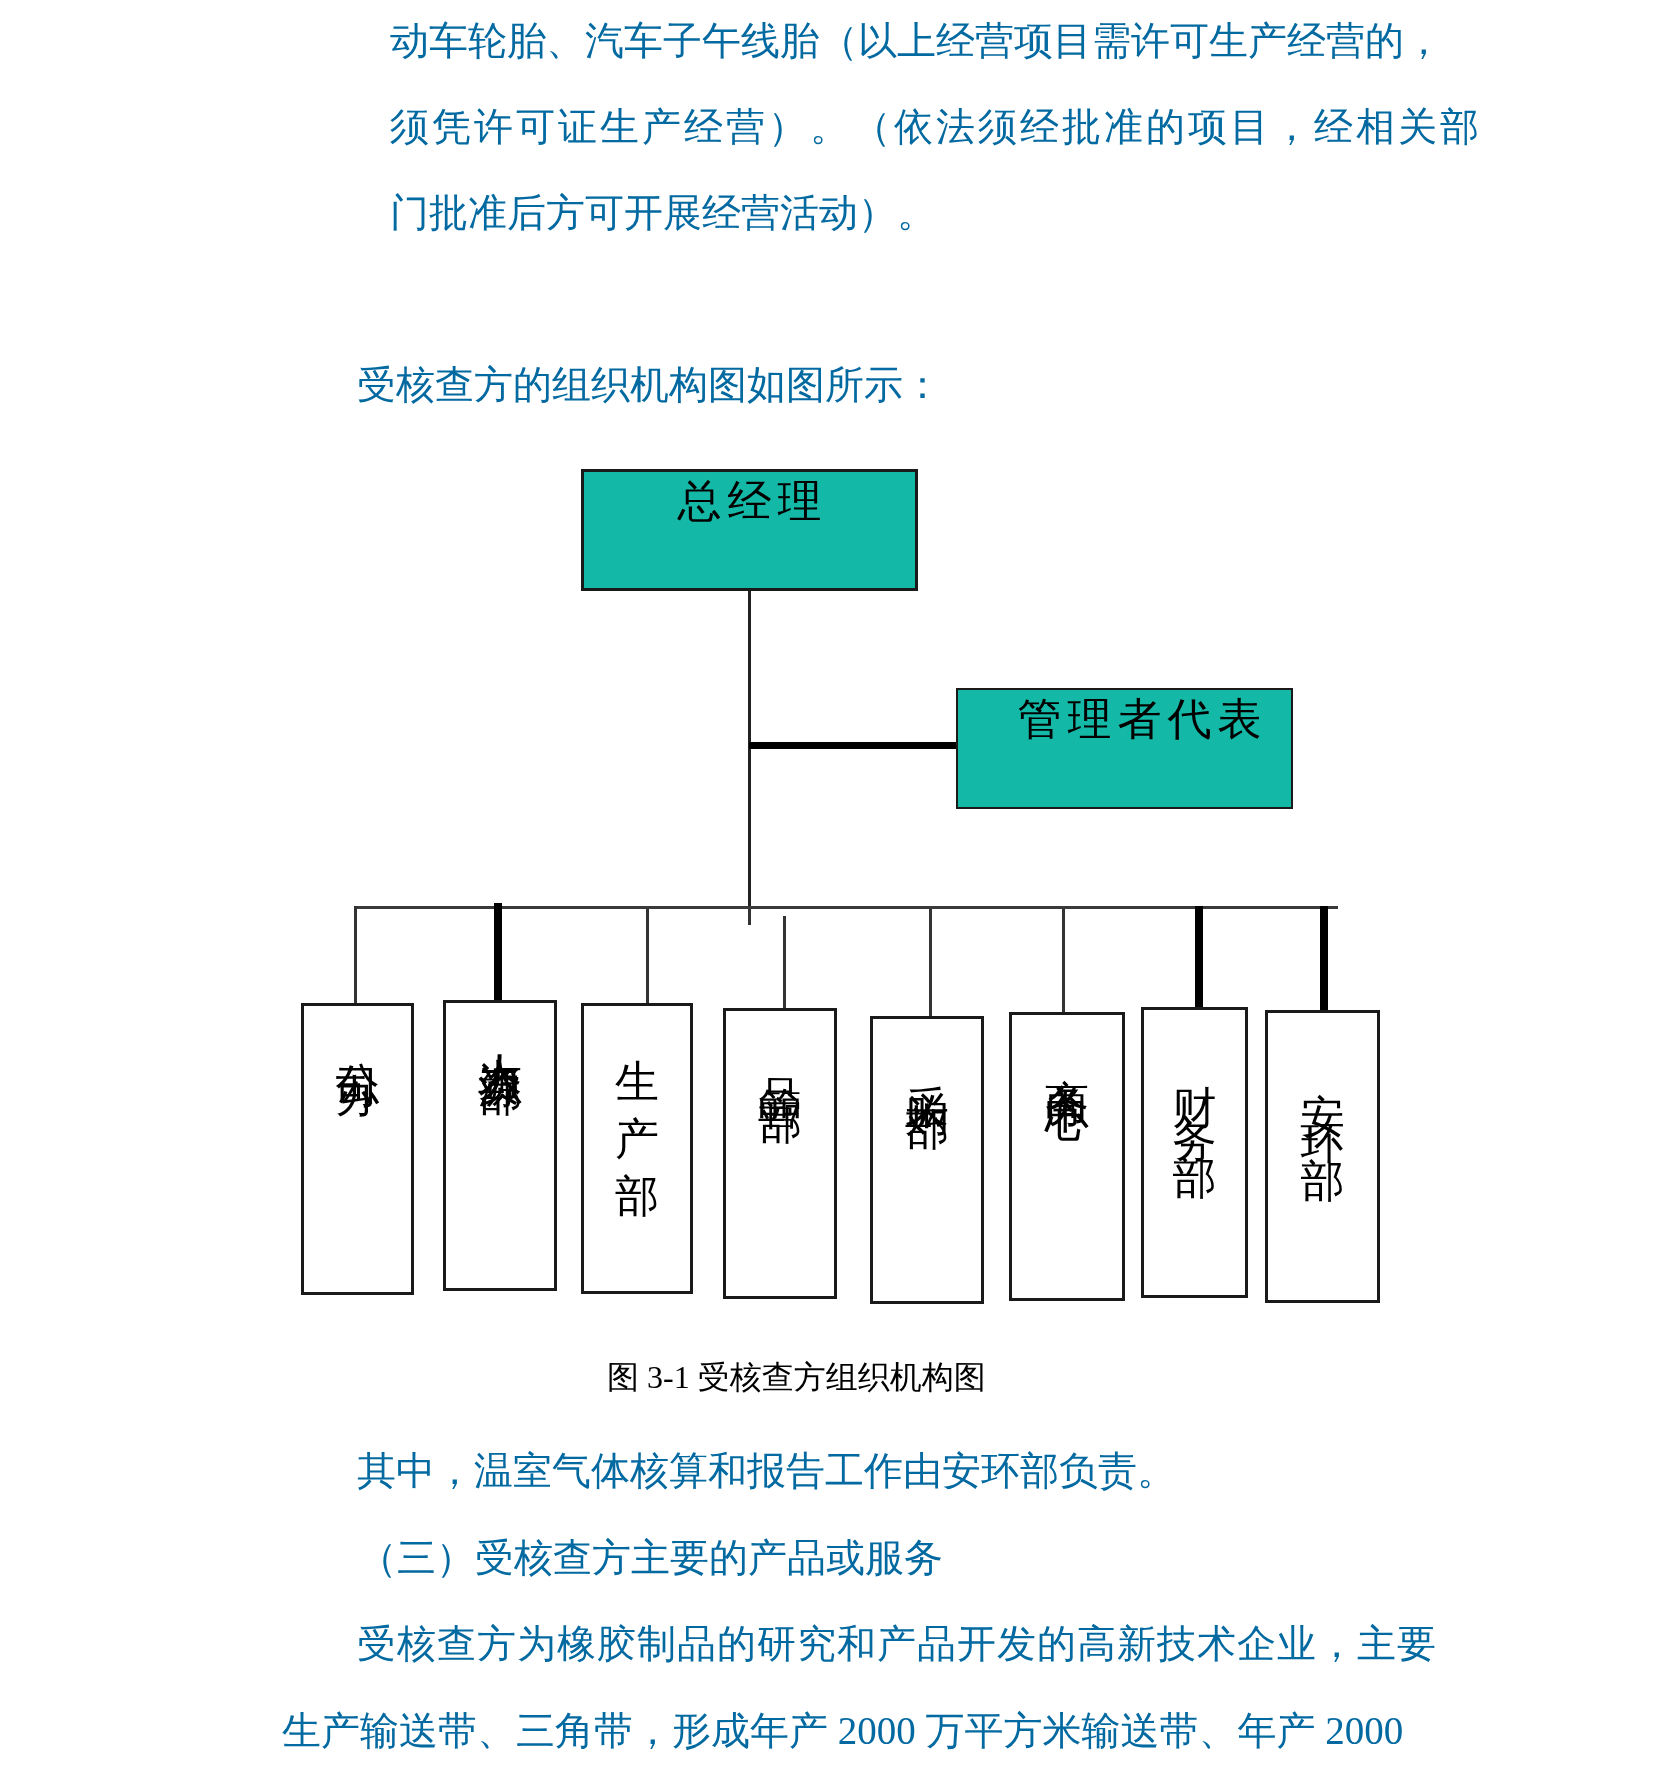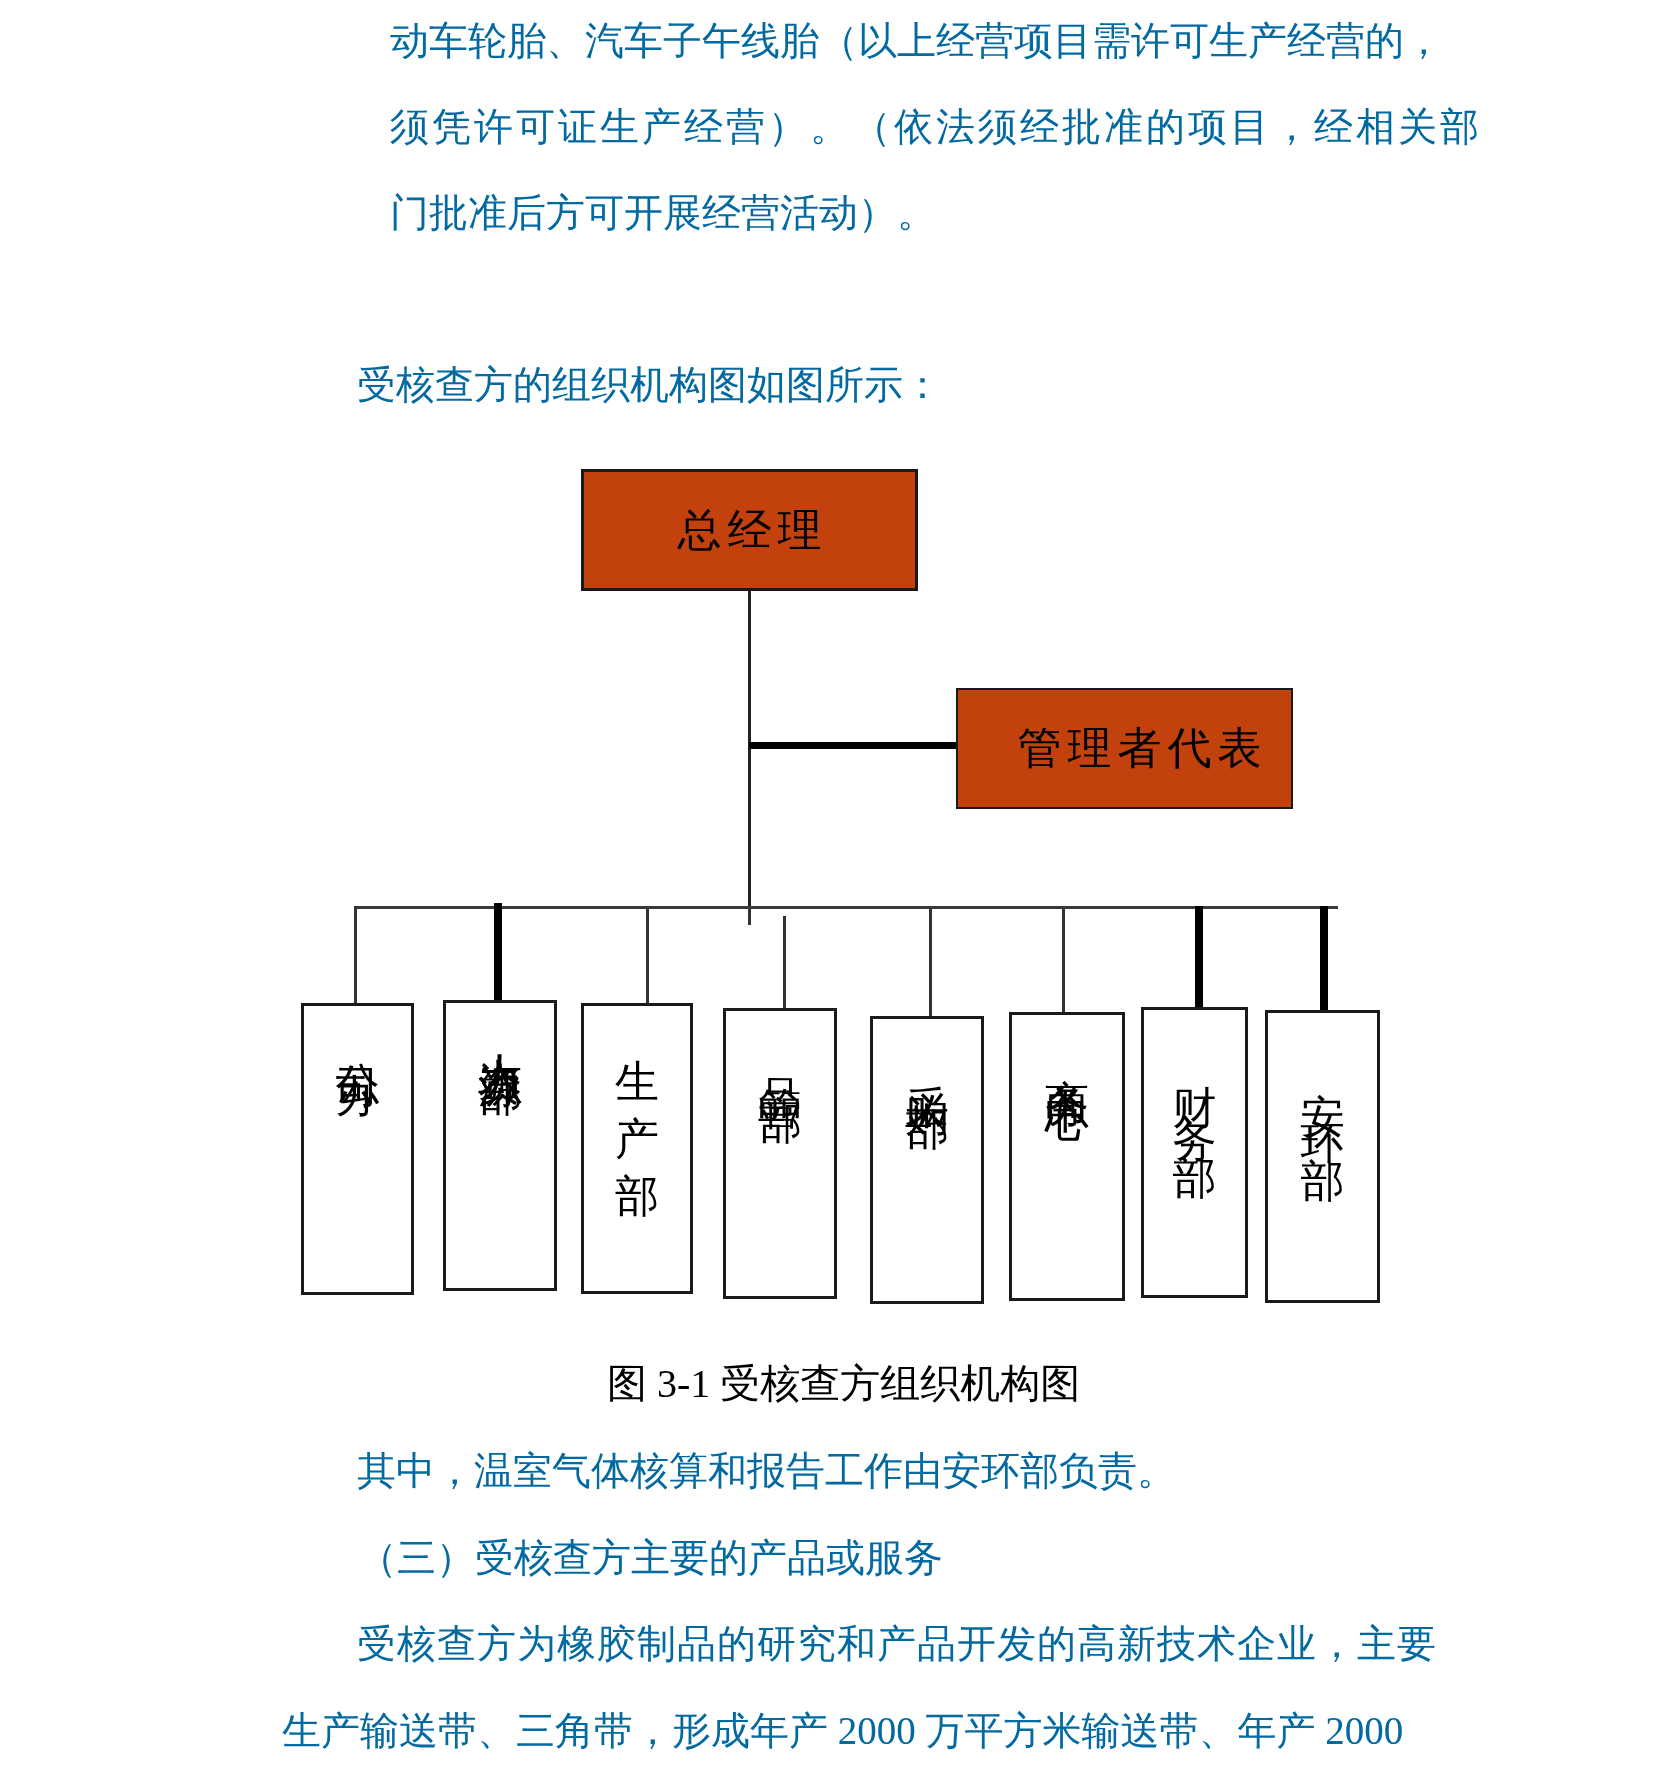--- a/index.html
+++ b/index.html
@@ -25,31 +25,31 @@
   .l3{left:390px;top:190px;}
   .l4{left:358px;top:276px;}
   .l5{left:357px;top:362px;}
   .l7{left:357px;top:1448px;}
   .l8{left:358px;top:1535px;}
   .l9{left:357px;top:1621px;letter-spacing:1px;}
   .l10{left:282px;top:1708px;text-align:right;}
   .caption{
     position:absolute;
     left:607px;top:1356px;
-    font-size:40px;
+    font-size:32px;
     white-space:pre;
   }
   
   .obox{
     position:absolute;
     box-sizing:border-box;
     border:3px solid #1a1a1a;
-    background:#c2410c;
+    background:#14b8a6;
     display:flex;
-    align-items:center;
+    align-items:flex-start;
     justify-content:center;
   }
   .gm-box{left:581px;top:469px;width:337px;height:122px;}
   .rep-box{left:956px;top:688px;width:337px;height:121px;border-width:2px;padding-left:30px;}
   .hlabel{font-size:44px;letter-spacing:6px;white-space:pre;text-indent:6px;}
   
   .conn{position:absolute;background:#333;}
   .conn.thick{background:#000;}
   .v-main{left:748px;top:591px;width:3px;height:317px;background:#222;}
   .h-thick{left:749px;top:742px;width:207px;height:7px;}

